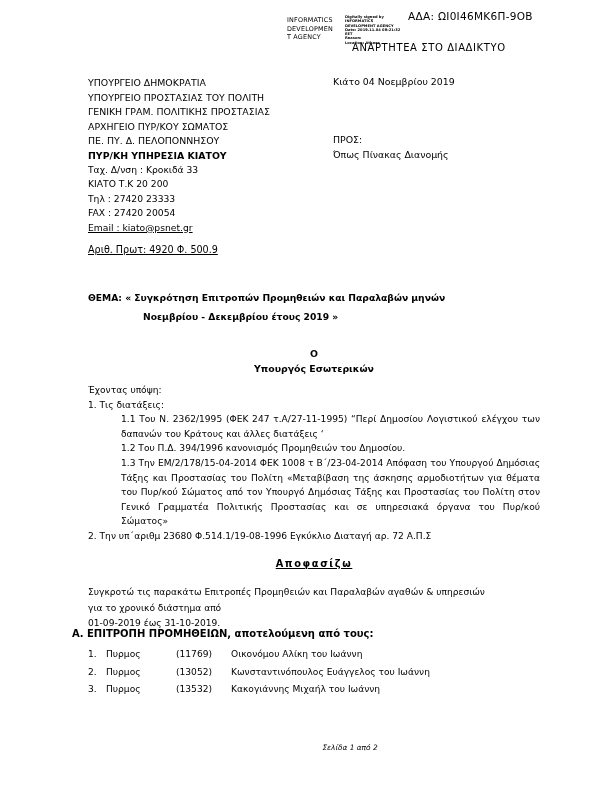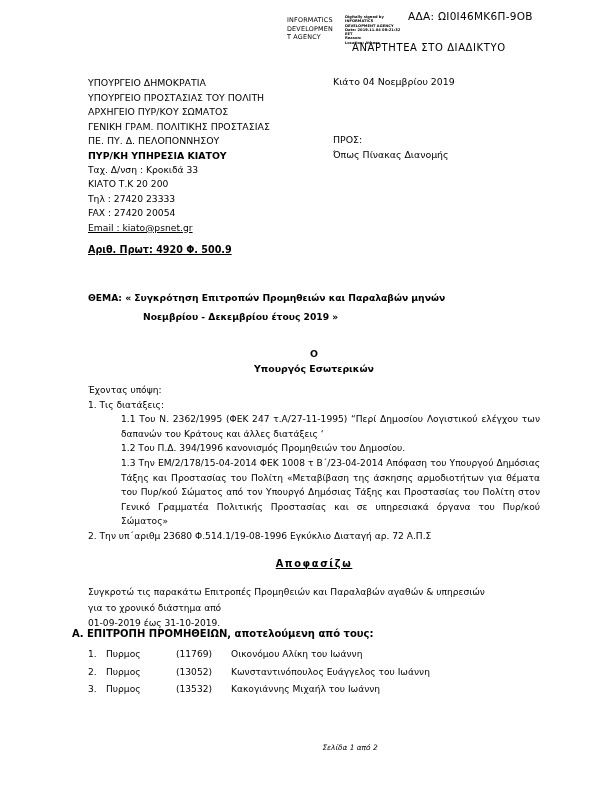--- a/index.html
+++ b/index.html
@@ -107,21 +107,21 @@
     line-height: 14.6px;
     white-space: nowrap;
   }
 
   
   .protocol {
     position: absolute;
     left: 88px;
     top: 244px;
     font-size: 9.6px;
-    font-weight: bold;
+    font-weight: normal;
     text-decoration: underline;
     white-space: nowrap;
   }
 
   
   .subject {
     position: absolute;
     left: 88px;
     top: 288px;
     width: 452px;
@@ -243,22 +243,22 @@
     <div>EET</div>
     <div>Reason:</div>
     <div>Location: Athens</div>
   </div>
 
   <div class="anartitea">ΑΝΑΡΤΗΤΕΑ ΣΤΟ ΔΙΑΔΙΚΤΥΟ</div>
 
   <div class="hdr-left">
     <div>ΥΠΟΥΡΓΕΙΟ ΔΗΜΟΚΡΑΤΙΑ</div>
     <div>ΥΠΟΥΡΓΕΙΟ ΠΡΟΣΤΑΣΙΑΣ ΤΟΥ ΠΟΛΙΤΗ</div>
+    <div>ΓΕΝΙΚΗ ΓΡΑΜ. ΠΟΛΙΤΙΚΗΣ ΠΡΟΣΤΑΣΙΑΣ</div>
     <div>ΑΡΧΗΓΕΙΟ ΠΥΡ/ΚΟΥ ΣΩΜΑΤΟΣ</div>
-    <div>ΓΕΝΙΚΗ ΓΡΑΜ. ΠΟΛΙΤΙΚΗΣ ΠΡΟΣΤΑΣΙΑΣ</div>
     <div>ΠΕ. ΠΥ. Δ. ΠΕΛΟΠΟΝΝΗΣΟΥ</div>
     <div class="bold">ΠΥΡ/ΚΗ ΥΠΗΡΕΣΙΑ ΚΙΑΤΟΥ</div>
   </div>
 
   <div class="addr-block">
     <div>Ταχ. Δ/νση : Κροκιδά 33</div>
     <div>ΚΙΑΤΟ  Τ.Κ  20 200</div>
     <div>Τηλ    : 27420 23333</div>
     <div>FAX    : 27420 20054</div>
     <div class="email-line">Email : kiato@psnet.gr</div>

